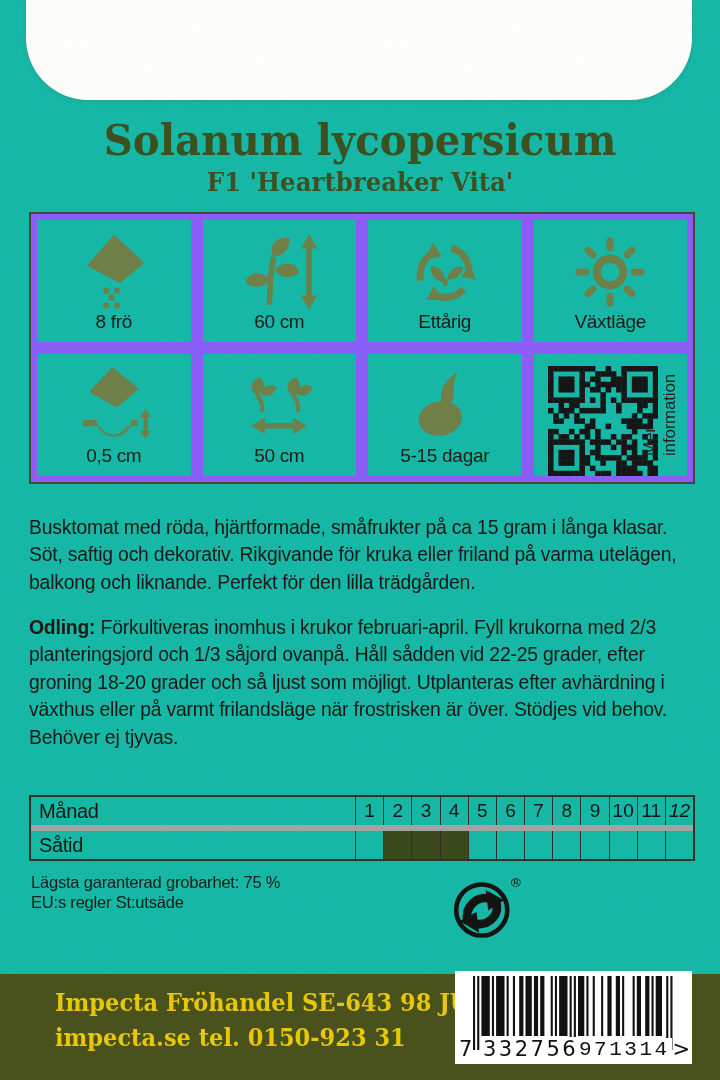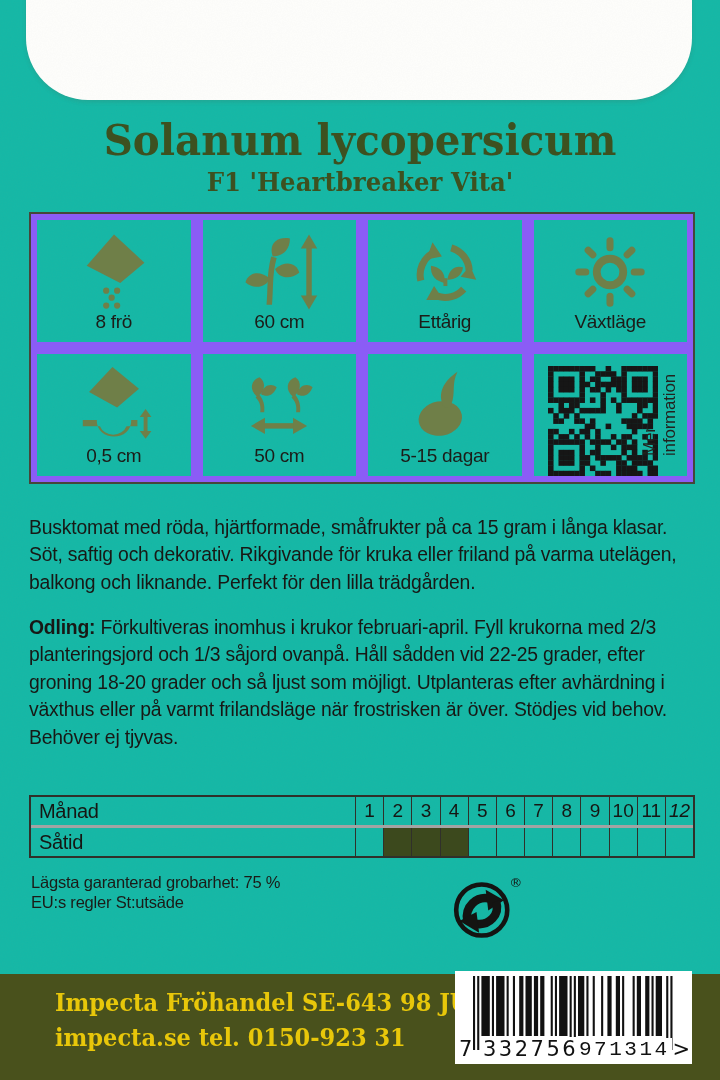--- a/index.html
+++ b/index.html
@@ -25,21 +25,21 @@
   .qrwrap{position:absolute;left:14px;top:12px;}
   .qr-vlabel{position:absolute;right:7px;top:50%;transform:translateY(-50%) rotate(180deg);
          writing-mode:vertical-rl;font-size:17px;color:#22221e;letter-spacing:-.2px;}
   .para{position:absolute;left:29px;width:702px;transform:scaleX(.943);transform-origin:left top;
         font-size:20.5px;line-height:27.5px;color:#181815;letter-spacing:-.2px;}
   .para b{letter-spacing:-.2px;}
   .desc{top:492px;}
   .cult{top:592px;}
   .calendar{position:absolute;left:29px;top:778px;width:662px;border:2px solid #30302a;margin-top:17px;}
   .cal-row{display:flex;height:28px;}
-  .cal-row + .cal-row{border-top:3px solid #a3a3a3;}
+  .cal-row + .cal-row{border-top:6px solid #a3a3a3;}
   .cal-label{flex:0 0 316px;border-right:1px solid #30302a;display:flex;align-items:center;
         padding-left:8px;font-size:20px;color:#161613;letter-spacing:-.3px;}
   .cal-cell{flex:1;border-right:1px solid #30302a;display:flex;align-items:center;justify-content:center;
         font-size:19px;color:#161613;}
   .cal-cell:last-child{border-right:none;font-style:italic;}
   .notes{position:absolute;left:31px;top:872px;font-size:16.5px;line-height:20px;color:#1b1b17;letter-spacing:-.2px;}
   .greendot{position:absolute;left:449px;top:875px;width:72px;height:66px;}
   .footer{position:absolute;left:0;top:974px;width:720px;height:106px;background:#49511c;}
   .addr{position:absolute;left:55px;top:11px;font-family:"DejaVu Serif",serif;font-weight:bold;
         color:#e8c70a;font-size:25px;line-height:35px;transform:scaleX(.9);transform-origin:left top;}

